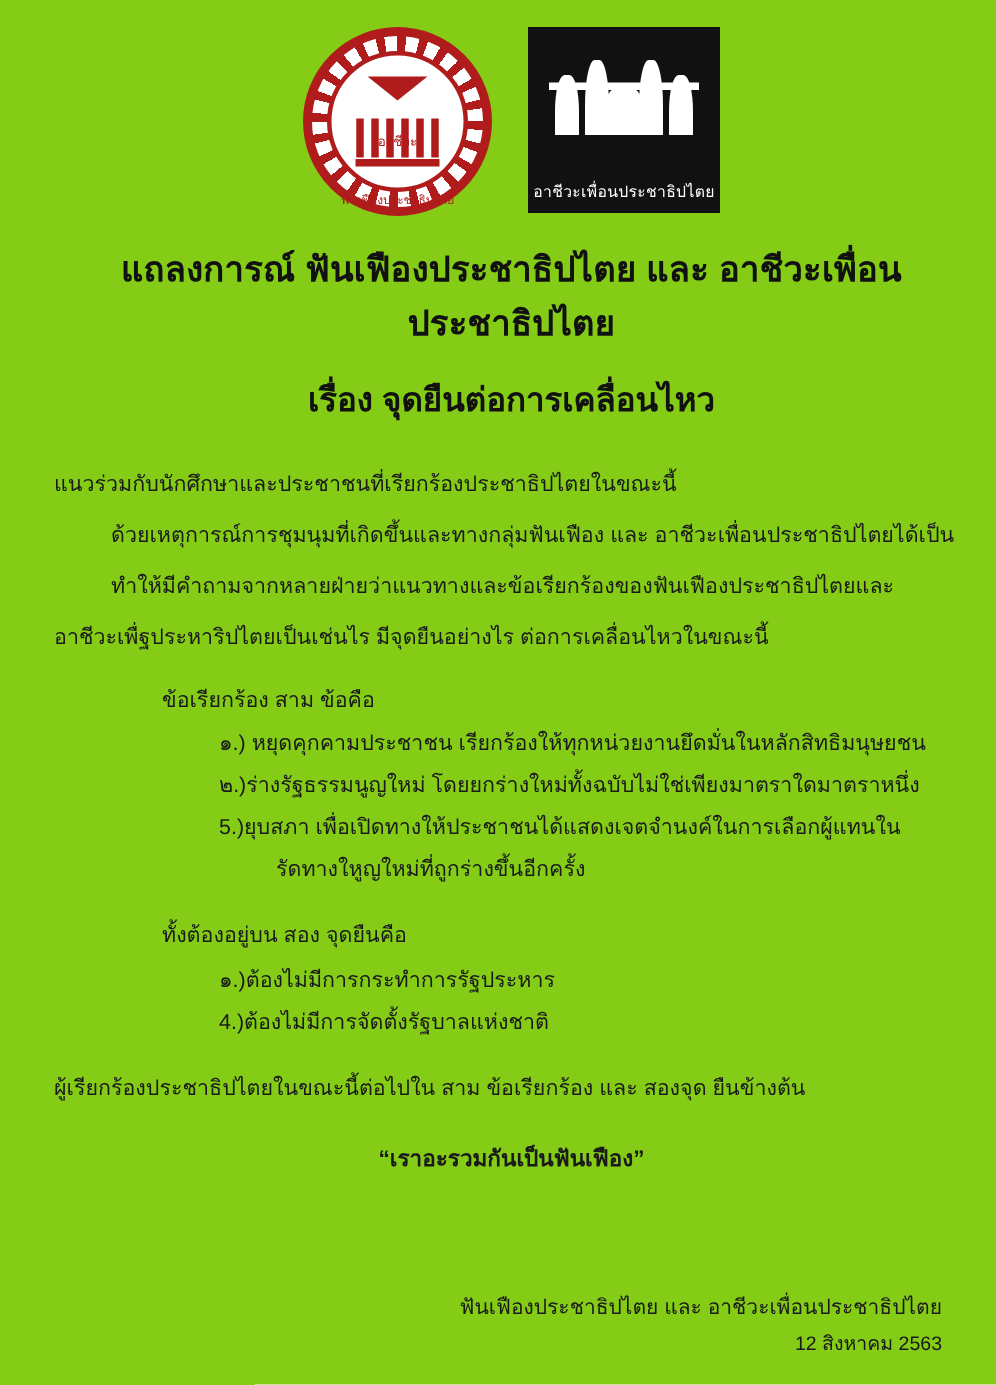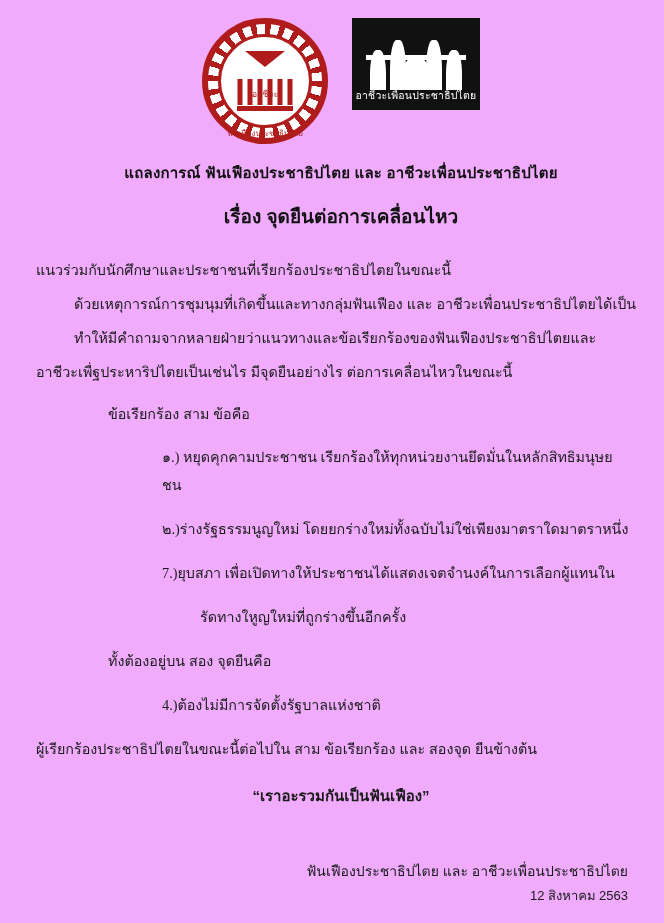--- a/index.html
+++ b/index.html
@@ -13,21 +13,21 @@
     font-family: "Liberation Sans", sans-serif;
     color: #1a1a1a;
     overflow: hidden;
   }
   .page {
     position: relative;
     width: 664px;
     height: 923px;
     box-sizing: border-box;
     padding: 18px 18px 10px 36px;
-    background: #f0abfc;
+    background: #84cc16;
   }
 
   
   .logos {
     display: flex;
     justify-content: center;
     align-items: flex-start;
     gap: 24px;
     height: 125px;
   }
@@ -111,21 +111,21 @@
     top: 55%;
     transform: translateX(-50%);
     font-size: 9px;
     color: #b01c1c;
     white-space: nowrap;
   }
 
   .logo-right {
     position: relative;
     width: 128px;
-    height: 92px;
+    height: 124px;
     background: #111111;
   }
   .logo-right .monument {
     position: absolute;
     left: 50%;
     top: 12px;
     transform: translateX(-50%);
     width: 96px;
     height: 60px;
   }
@@ -167,29 +167,29 @@
     bottom: 6px;
     text-align: center;
     color: #ffffff;
     font-size: 10.5px;
     letter-spacing: 0.2px;
   }
 
   
   .title {
     text-align: center;
-    font-size: 15px;
+    font-size: 23px;
     font-weight: bold;
     color: #111111;
     margin-top: 18px;
     letter-spacing: 0.2px;
   }
   .subtitle {
     text-align: center;
-    font-size: 19px;
+    font-size: 22px;
     font-weight: bold;
     color: #111111;
     margin-top: 16px;
   }
 
   
   .body {
     margin-top: 26px;
     font-size: 14.3px;
     line-height: 1.95;
@@ -202,23 +202,22 @@
   .para.indent { text-indent: 38px; }
   .para.indent-lg { text-indent: 60px; }
 
   .block { margin-top: 14px; }
 
   .list-head {
     margin: 0 0 2px 0;
     padding-left: 72px;
   }
   .list-item {
-    margin: 16px;
+    margin: 0;
     padding-left: 110px;
-    font-family: Liberation Serif, serif;
   }
   .list-item.cont {
     padding-left: 148px;
   }
   .block2 { margin-top: 16px; }
 
   .quote {
     text-align: center;
     font-weight: bold;
     font-size: 15px;
@@ -282,26 +281,27 @@
     <p class="para">แนวร่วมกับนักศึกษาและประชาชนที่เรียกร้องประชาธิปไตยในขณะนี้</p>
     <p class="para indent">ด้วยเหตุการณ์การชุมนุมที่เกิดขึ้นและทางกลุ่มฟันเฟือง และ อาชีวะเพื่อนประชาธิปไตยได้เป็น</p>
     <p class="para indent">ทำให้มีคำถามจากหลายฝ่ายว่าแนวทางและข้อเรียกร้องของฟันเฟืองประชาธิปไตยและ</p>
     <p class="para">อาชีวะเพื่ฐประหาริปไตยเป็นเช่นไร มีจุดยืนอย่างไร ต่อการเคลื่อนไหวในขณะนี้</p>
 
 
     <div class="block">
       <p class="list-head">ข้อเรียกร้อง สาม ข้อคือ</p>
       <p class="list-item">๑.) หยุดคุกคามประชาชน เรียกร้องให้ทุกหน่วยงานยึดมั่นในหลักสิทธิมนุษยชน</p>
       <p class="list-item">๒.)ร่างรัฐธรรมนูญใหม่ โดยยกร่างใหม่ทั้งฉบับไม่ใช่เพียงมาตราใดมาตราหนึ่ง</p>
-      <p class="list-item">7.)ยุบสภา เพื่อเปิดทางให้ประชาชนได้แสดงเจตจำนงค์ในการเลือกผู้แทนใน</p>
+      <p class="list-item">5.)ยุบสภา เพื่อเปิดทางให้ประชาชนได้แสดงเจตจำนงค์ในการเลือกผู้แทนใน</p>
       <p class="list-item cont">รัดทางใหูญใหม่ที่ถูกร่างขึ้นอีกครั้ง</p>
     </div>
 
     <div class="block2">
       <p class="list-head">ทั้งต้องอยู่บน สอง จุดยืนคือ</p>
+      <p class="list-item">๑.)ต้องไม่มีการกระทำการรัฐประหาร</p>
       <p class="list-item">4.)ต้องไม่มีการจัดตั้งรัฐบาลแห่งชาติ</p>
     </div>
 
     <div class="block2">
       <p class="para">ผู้เรียกร้องประชาธิปไตยในขณะนี้ต่อไปใน สาม ข้อเรียกร้อง และ สองจุด ยืนข้างต้น</p>
     </div>
 
     <div class="quote">“เราอะรวมกันเป็นฟันเฟือง”</div>
   </div>
 

